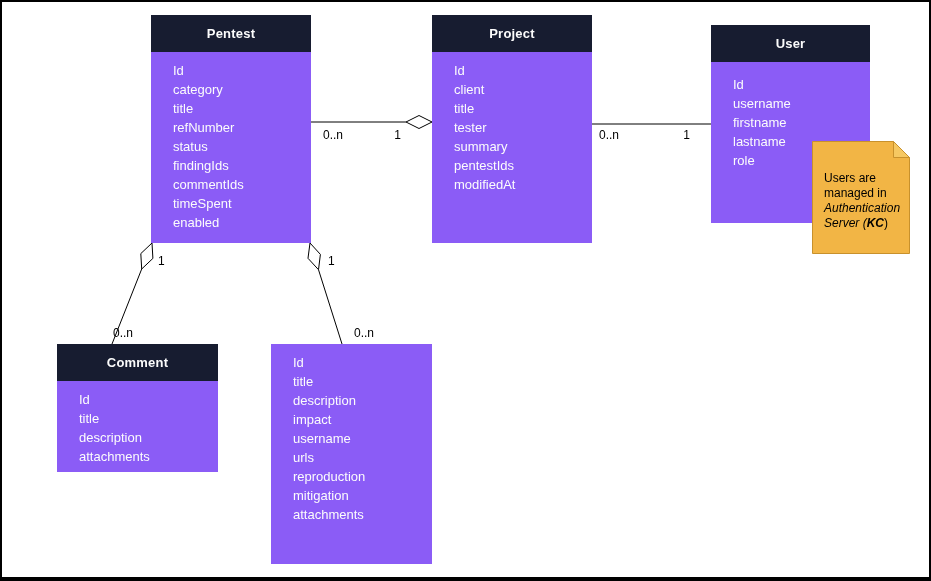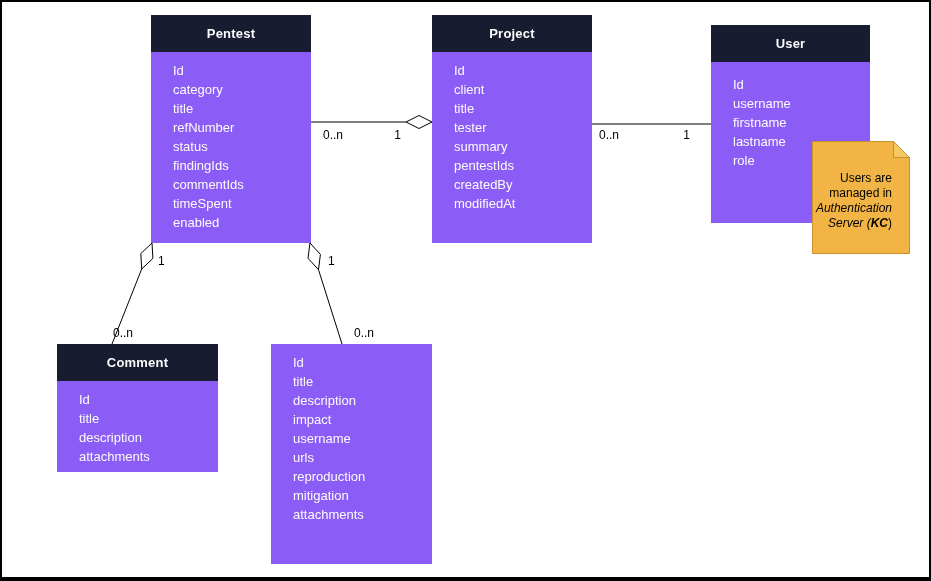--- a/index.html
+++ b/index.html
@@ -61,23 +61,23 @@
 
   .note {
     position: absolute;
     left: 810px; top: 139px;
     width: 98px; height: 113px;
     z-index: 3;
   }
   .note svg { position: absolute; left: 0; top: 0; }
   .note-text {
     position: absolute;
-    left: 0; top: 30px;
+    left: 12px; top: 30px;
     width: 80px;
-    text-align: right;
+    text-align: left;
     font-size: 12px;
     line-height: 15px;
     color: #000000;
   }
 </style>
 </head>
 <body>
 
 <div class="canvas">
 
@@ -120,21 +120,20 @@
 
   <div class="entity project">
     <div class="entity-header">Project</div>
     <div class="entity-body">
       <div class="entity-field">Id</div>
       <div class="entity-field">client</div>
       <div class="entity-field">title</div>
       <div class="entity-field">tester</div>
       <div class="entity-field">summary</div>
       <div class="entity-field">pentestIds</div>
-      <div class="entity-field">createdBy</div>
       <div class="entity-field">modifiedAt</div>
     </div>
   </div>
 
   <div class="entity user">
     <div class="entity-header">User</div>
     <div class="entity-body">
       <div class="entity-field">Id</div>
       <div class="entity-field">username</div>
       <div class="entity-field">firstname</div>

